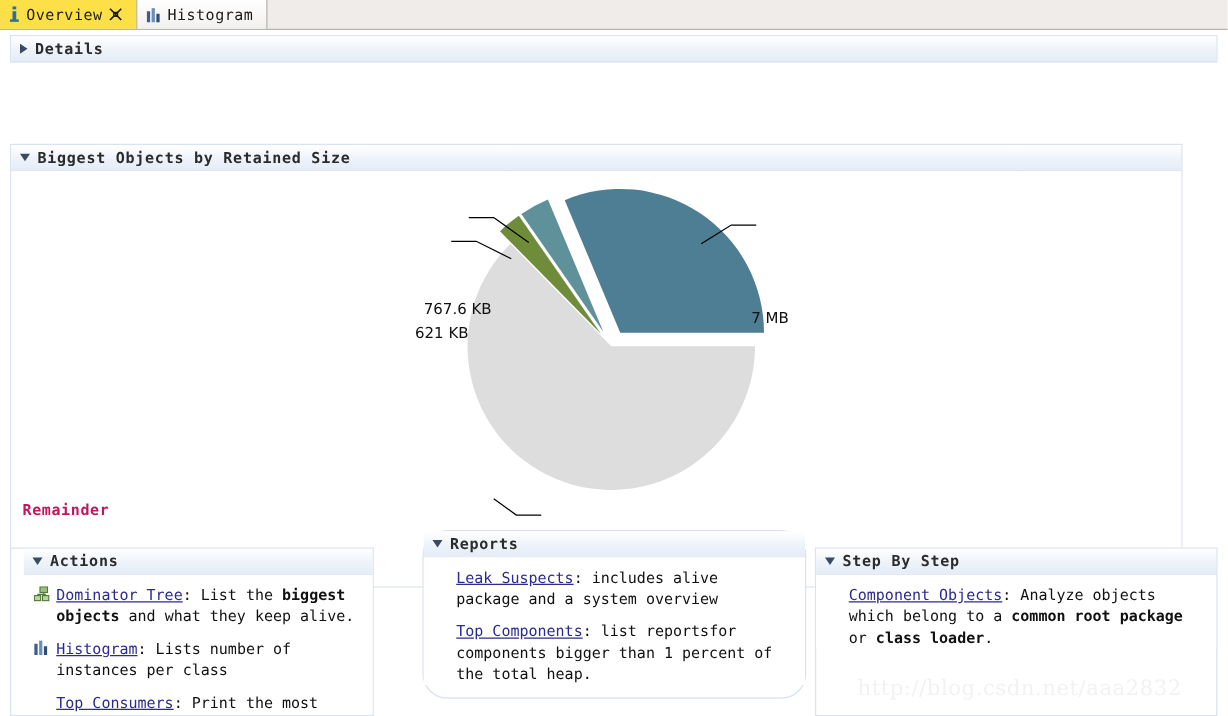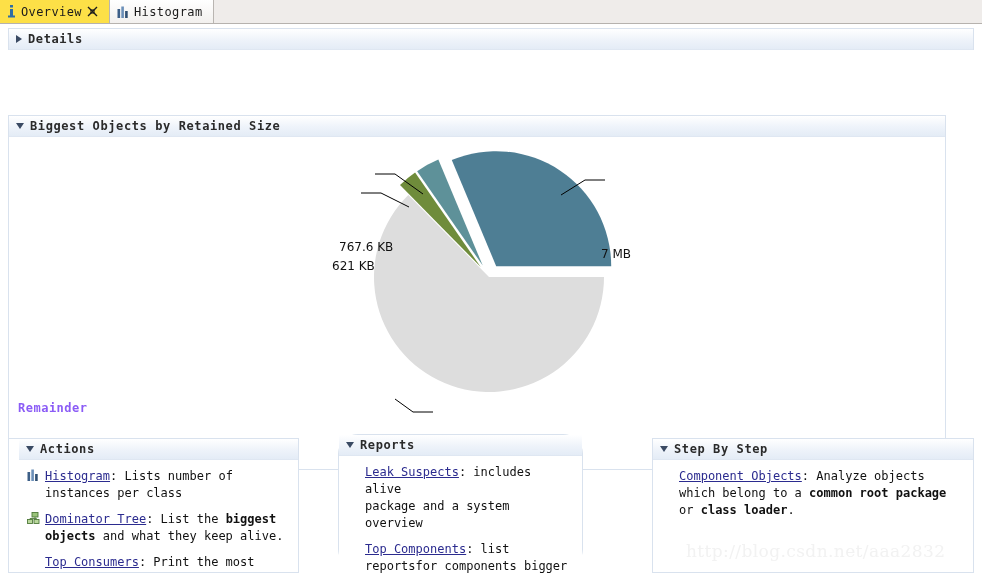--- a/index.html
+++ b/index.html
@@ -93,21 +93,21 @@
   
   #chart-area { position: absolute; left: 0; top: 0; width: 100%; height: 100%; }
 
   #remainder-label {
     position: absolute;
     left: 18px;
     top: 401px;
     font-size: 12px;
     font-weight: bold;
     letter-spacing: 0.5px;
-    color: #8b5cf6;
+    color: #be185d;
   }
 
   
   .list-row {
     display: flex;
     align-items: flex-start;
     margin: 0 0 9px 0;
   }
   .row-icon {
     flex: 0 0 18px;
@@ -234,50 +234,50 @@
 
 <div class="section" style="left:8px; top:438px; width:291px; height:135px;padding-left:10px;">
   <div class="sec-head">
     <span class="tw open"></span>
     <span>Actions</span>
   </div>
   <div class="sec-body" style="padding:8px 8px 0 8px;">
 
     <div class="list-row">
       <span class="row-icon">
-        <svg width="12" height="12" viewBox="0 0 12 12">
-          <rect x="0.5" y="3" width="2.6" height="9" fill="#3d5f87"></rect>
-          <rect x="4.3" y="0.5" width="2.6" height="11.5" fill="#6b8fb8"></rect>
-          <rect x="8.1" y="5" width="2.6" height="7" fill="#2f4f73"></rect>
-        </svg>
-      </span>
-      <span class="row-text"><span class="link">Histogram</span><span>: Lists number of</span><br><span>instances per class</span></span>
-    </div>
-
-    <div class="list-row">
-      <span class="row-icon">
         <svg width="13" height="13" viewBox="0 0 13 13">
           <rect x="5" y="0.5" width="6" height="4.5" fill="#9ac37a" stroke="#4f7a3a" stroke-width="0.9"></rect>
           <rect x="0.5" y="7.5" width="5" height="4" fill="#b9d79c" stroke="#4f7a3a" stroke-width="0.9"></rect>
           <rect x="7" y="7.5" width="5" height="4" fill="#b9d79c" stroke="#4f7a3a" stroke-width="0.9"></rect>
           <path d="M8 5 L8 6.5 M3 6.5 L9.5 6.5 M3 6.5 L3 7.5 M9.5 6.5 L9.5 7.5" stroke="#4f7a3a" stroke-width="0.9" fill="none"></path>
         </svg>
       </span>
       <span class="row-text"><span class="link">Dominator Tree</span><span>: List the </span><span class="b">biggest objects</span><span> and what they keep alive.</span></span>
     </div>
 
     <div class="list-row">
+      <span class="row-icon">
+        <svg width="12" height="12" viewBox="0 0 12 12">
+          <rect x="0.5" y="3" width="2.6" height="9" fill="#3d5f87"></rect>
+          <rect x="4.3" y="0.5" width="2.6" height="11.5" fill="#6b8fb8"></rect>
+          <rect x="8.1" y="5" width="2.6" height="7" fill="#2f4f73"></rect>
+        </svg>
+      </span>
+      <span class="row-text"><span class="link">Histogram</span><span>: Lists number of</span><br><span>instances per class</span></span>
+    </div>
+
+    <div class="list-row">
       <span class="row-icon"></span>
       <span class="row-text"><span class="link">Top Consumers</span><span>: Print the most</span></span>
     </div>
 
   </div>
 </div>
 
-<div class="section" style="left:338px; top:434px; width:245px; height:135px;border-radius:20px;">
+<div class="section" style="left:338px; top:424px; width:307px; height:135px;border-radius:20px;">
   <div class="sec-head">
     <span class="tw open"></span>
     <span>Reports</span>
   </div>
   <div class="sec-body" style="padding:8px 8px 0 26px;">
 
     <div class="list-row">
       <span class="row-text"><span class="link">Leak Suspects</span><span>: includes alive</span><br><span>package and a system overview</span></span>
     </div>
 

